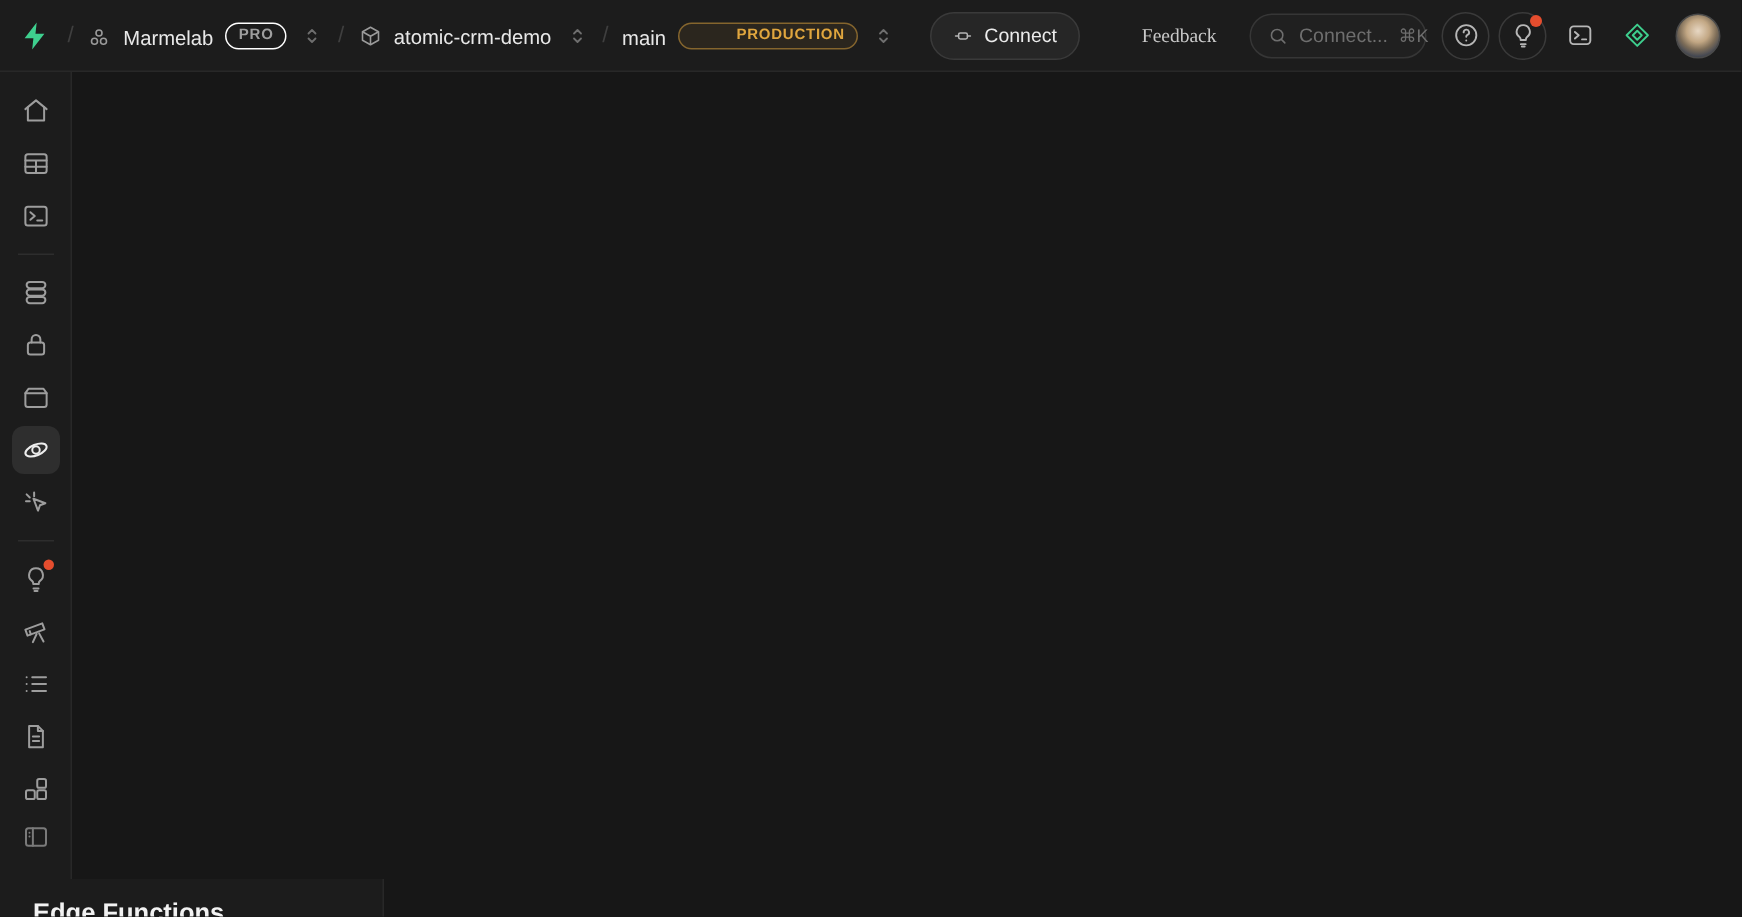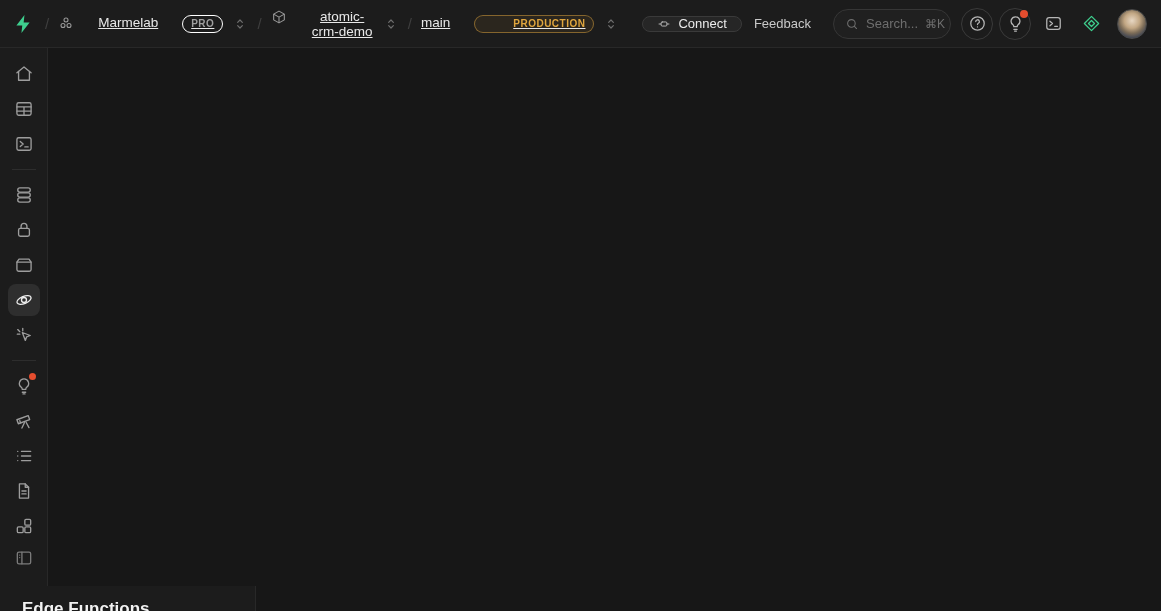--- a/index.html
+++ b/index.html
@@ -13,33 +13,33 @@
   .icon svg { width:100%; height:100%; display:block; }
 
   .app { display:flex; flex-direction:column; height:100%; }
 
   
   .topbar { flex:none; height:48px; background:#1c1c1c; border-bottom:1px solid #282828;
             display:flex; align-items:center; padding:0 14px 0 12px; }
   .tb-left { display:flex; align-items:center; gap:9px; min-width:0; }
   .logo { width:22px; height:22px; margin-right:2px; }
   .slash { color:#3f3f3f; font-size:15px; }
-  .crumb { display:flex; align-items:flex-start; gap:24px; color:#e8e8e8; font-size:13.5px;text-decoration:underline; }
+  .crumb { display:flex; align-items:flex-end; gap:8px; color:#e8e8e8; font-size:13.5px; }
   .crumb .icon { width:16px; height:16px; color:#9a9a9a; }
   .badge { font-size:10px; font-weight:700; letter-spacing:.5px; border-radius:999px;
            padding:2px 8px; line-height:1.2; }
   .badge.pro { color:#9f9f9f; border:1px solid #ffffff; }
   .badge.prod { color:#e0a63e; border:1px solid rgba(224,166,62,.5); background:rgba(224,166,62,.08);padding-left:38px; }
   .chev-btn { width:16px; height:16px; color:#6e6e6e; }
-  .connect { display:flex; align-items:center; gap:7px; height:16px; padding:0 14px;
+  .connect { display:flex; align-items:center; gap:7px; height:32px; padding:0 14px;
              margin-left:14px; background:#262626; border:1px solid #3a3a3a; border-radius:999px;
              color:#ececec; font-size:13px; }
   .connect .icon { width:14px; height:14px; color:#b5b5b5; }
   .tb-right { margin-left:auto; display:flex; align-items:center; gap:10px; }
-  .feedback { color:#c9c9c9; font-size:13px; padding:0 12px; }
+  .feedback { color:#c9c9c9; font-size:13px; padding:0 12px;font-family:Liberation Serif, serif; }
   .search { display:flex; align-items:center; gap:7px; height:30px; width:118px; padding:0 11px;
             background:#202020; border:1px solid #363636; border-radius:999px; color:#6e6e6e; cursor:text; }
   .search .icon { width:14px; height:14px; }
   .search .ph { font-size:13px; flex:1; }
   .search .kbd { font-size:12px; }
   .tb-iconbtn { position:relative; width:32px; height:32px; display:flex; align-items:center;
                 justify-content:center; border-radius:50%; color:#b6b6b6; }
   .tb-iconbtn.ring { border:1px solid #3a3a3a; }
   .tb-iconbtn .icon { width:19px; height:19px; }
   .dot { position:absolute; top:1px; right:2px; width:8px; height:8px; border-radius:50%;
@@ -132,21 +132,21 @@
     </div>
     <div class="tb-right">
       <button class="feedback">Feedback</button>
       <div class="search">
         <span class="icon">
           <svg viewBox="0 0 24 24" fill="none" stroke="currentColor" stroke-width="1.8" stroke-linecap="round">
               <circle cx="11" cy="11" r="6.5"></circle>
               <path d="m15.8 15.8 4 4"></path>
             </svg>
         </span>
-        <span class="ph">Search...</span>
+        <span class="ph">Connect...</span>
         <span class="kbd">⌘K</span>
       </div>
       <span style="display:flex;align-items:center;gap:6px;">
           <button class="tb-iconbtn ring">
             <span class="icon">
               <svg viewBox="0 0 24 24" fill="none" stroke="currentColor" stroke-width="1.6" stroke-linecap="round" stroke-linejoin="round">
                 <circle cx="12" cy="12" r="8.5"></circle>
                 <path d="M9.8 9.6a2.3 2.3 0 1 1 3.2 2.1c-.8.35-1 .8-1 1.6"></path>
                 <path d="M12 16.4h.01"></path>
               </svg>

